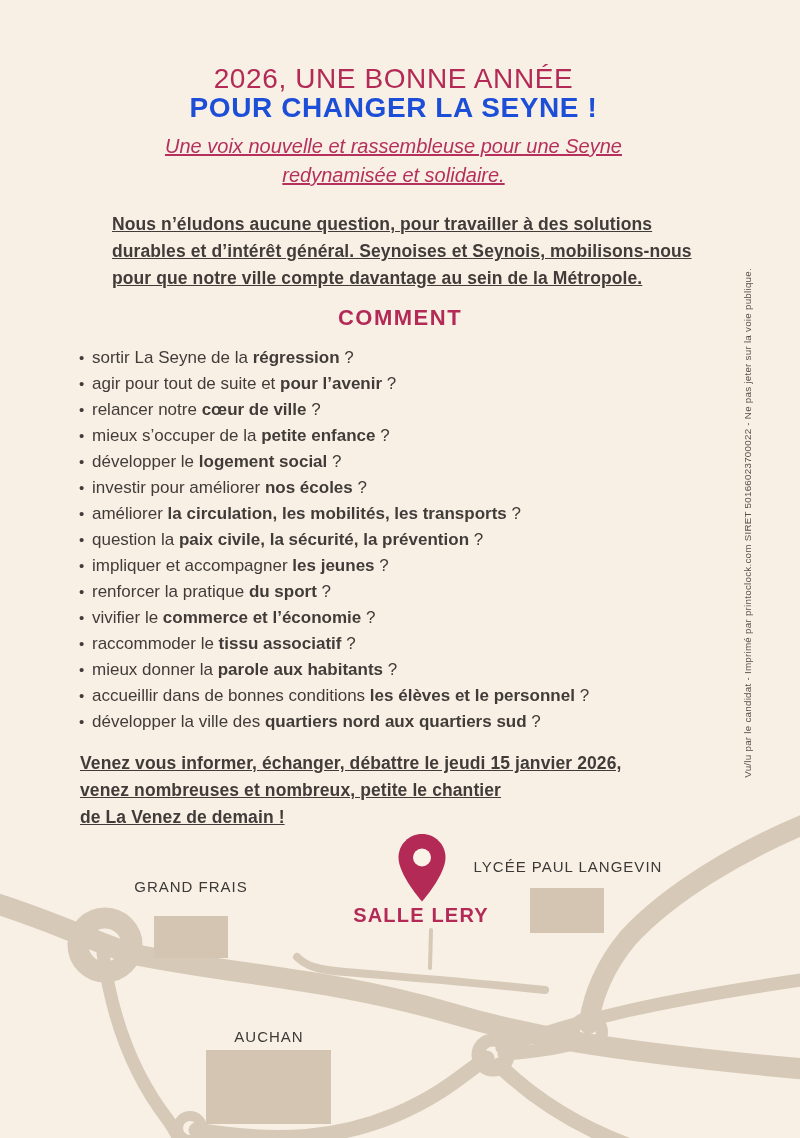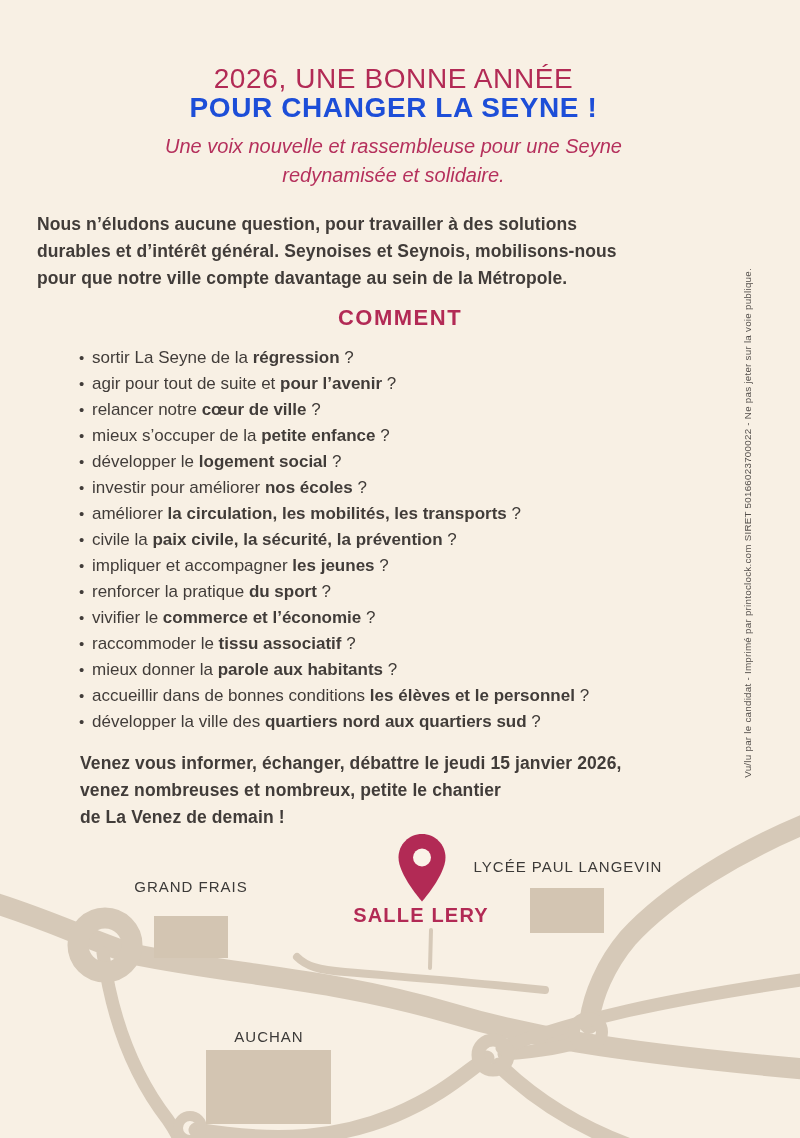--- a/index.html
+++ b/index.html
@@ -7,22 +7,22 @@
     position:relative;width:800px;height:1138px;overflow:hidden;
     background:#f8f0e4;color:#413c39;
     font-family:"Liberation Sans",sans-serif;
   }
   
   .header{padding-top:64px;padding-right:13px;text-align:center;}
   .title1{font-size:28px;line-height:29px;font-weight:400;letter-spacing:.6px;color:#b22a55;}
   .title2{font-size:28px;line-height:30px;font-weight:700;letter-spacing:.6px;color:#1d4ed8;}
   .subtitle{margin-top:9px;font-style:italic;font-size:20px;line-height:29px;color:#b5305c;}
   
-  .intro{margin:21px 40px 0 37px;font-weight:700;font-size:17.5px;line-height:27px;letter-spacing:.1px;}
-  .nowrap{white-space:nowrap;}
+  .intro{margin:21px 40px 0 112px;font-weight:700;font-size:17.5px;line-height:27px;letter-spacing:.1px;}
+  .nowrap{white-space:nowrap;text-decoration:underline;}
   
   .comment-heading{margin:13px 0 0;text-align:center;font-size:22px;font-weight:700;
     letter-spacing:1.5px;color:#b22a55;}
   .qlist{list-style:none;margin:14px 0 0;padding:0 40px 0 79px;font-size:17px;line-height:26px;}
   .qlist li{white-space:nowrap;}
   .qlist .bullet{display:inline-block;width:13px;font-size:15px;color:#413c39;}
   .qlist strong{font-weight:700;}
   
   .closing{margin:15px 40px 0 80px;font-weight:700;font-size:17.5px;line-height:27px;letter-spacing:.1px;}
   
@@ -63,21 +63,21 @@
   <h2 class="comment-heading">COMMENT</h2>
 
   <ul class="qlist">
       <li><span class="bullet">•</span><span>sortir La Seyne de la </span><strong>régression</strong><span> ?</span></li>
       <li><span class="bullet">•</span><span>agir pour tout de suite et </span><strong>pour l’avenir</strong><span> ?</span></li>
       <li><span class="bullet">•</span><span>relancer notre </span><strong>cœur de ville</strong><span> ?</span></li>
       <li><span class="bullet">•</span><span>mieux s’occuper de la </span><strong>petite enfance</strong><span> ?</span></li>
       <li><span class="bullet">•</span><span>développer le </span><strong>logement social</strong><span> ?</span></li>
       <li><span class="bullet">•</span><span>investir pour améliorer </span><strong>nos écoles</strong><span> ?</span></li>
       <li><span class="bullet">•</span><span>améliorer </span><strong>la circulation, les mobilités, les transports</strong><span> ?</span></li>
-      <li><span class="bullet">•</span><span>civile la </span><strong>paix civile, la sécurité, la prévention</strong><span> ?</span></li>
+      <li><span class="bullet">•</span><span>question la </span><strong>paix civile, la sécurité, la prévention</strong><span> ?</span></li>
       <li><span class="bullet">•</span><span>impliquer et accompagner </span><strong>les jeunes</strong><span> ?</span></li>
       <li><span class="bullet">•</span><span>renforcer la pratique </span><strong>du sport</strong><span> ?</span></li>
       <li><span class="bullet">•</span><span>vivifier le </span><strong>commerce et l’économie</strong><span> ?</span></li>
       <li><span class="bullet">•</span><span>raccommoder le </span><strong>tissu associatif</strong><span> ?</span></li>
       <li><span class="bullet">•</span><span>mieux donner la </span><strong>parole aux habitants</strong><span> ?</span></li>
       <li><span class="bullet">•</span><span>accueillir dans de bonnes conditions </span><strong>les élèves et le personnel</strong><span> ?</span></li>
       <li><span class="bullet">•</span><span>développer la ville des </span><strong>quartiers nord aux quartiers sud</strong><span> ?</span></li>
     </ul>
 
   <section class="closing">

